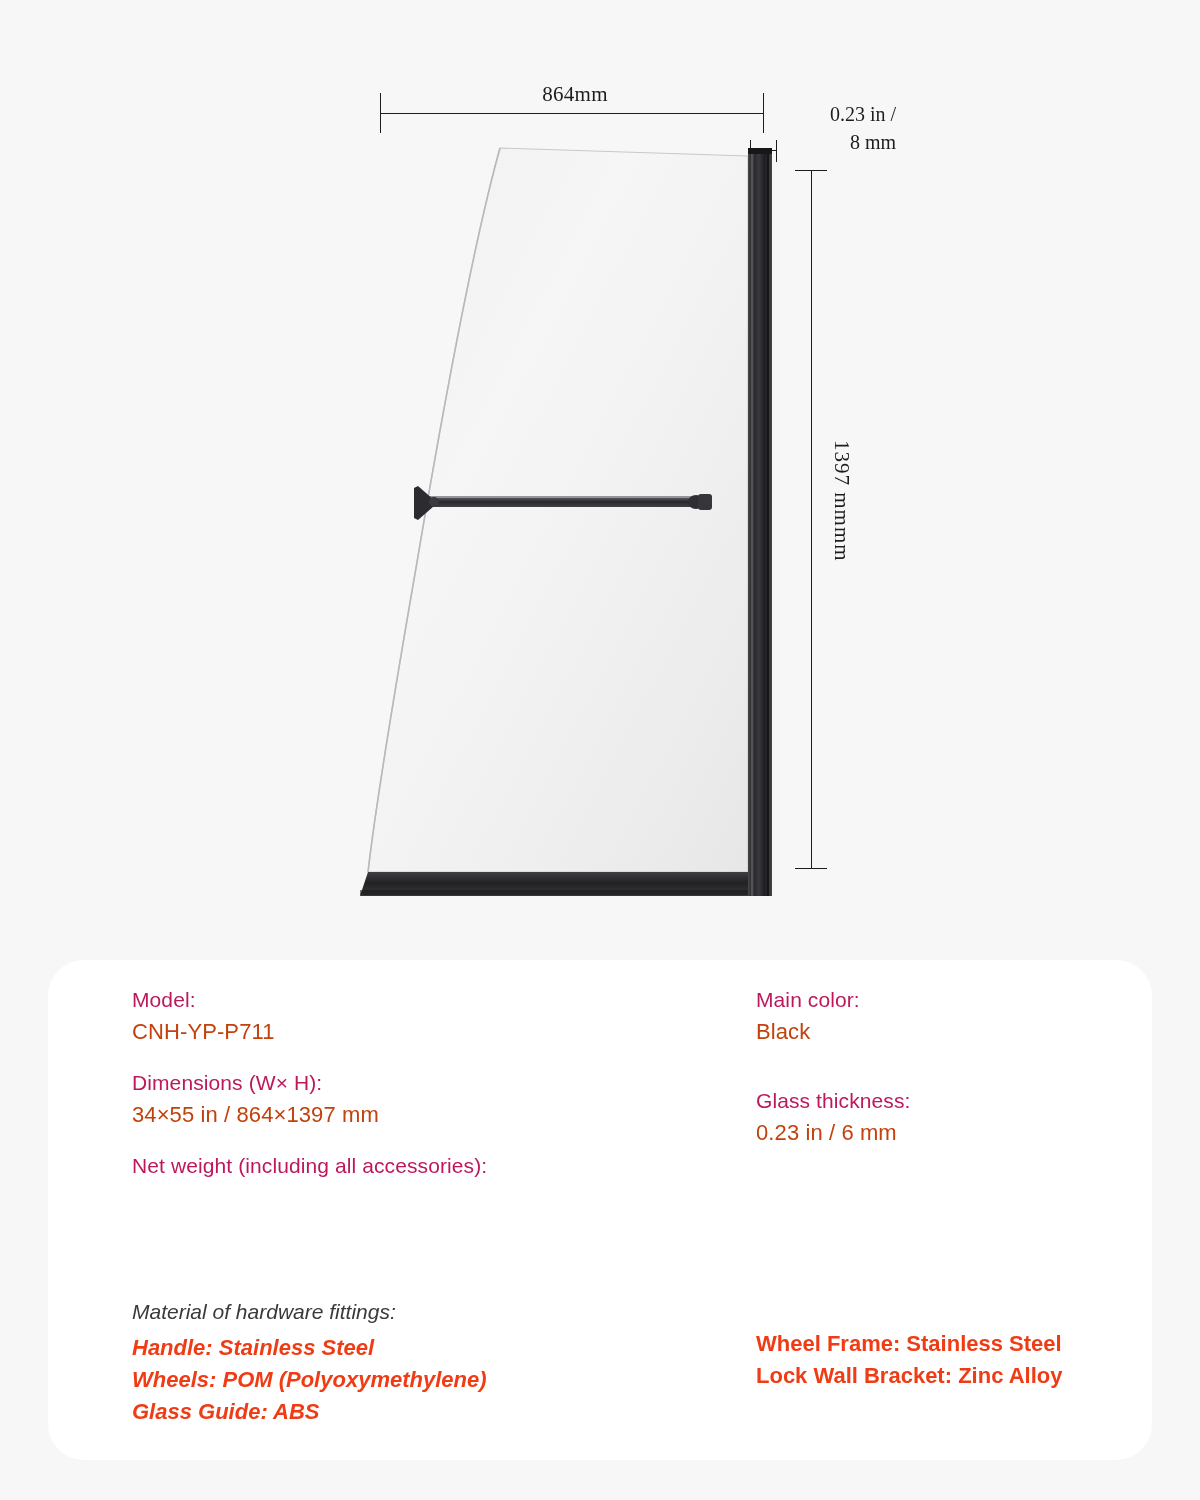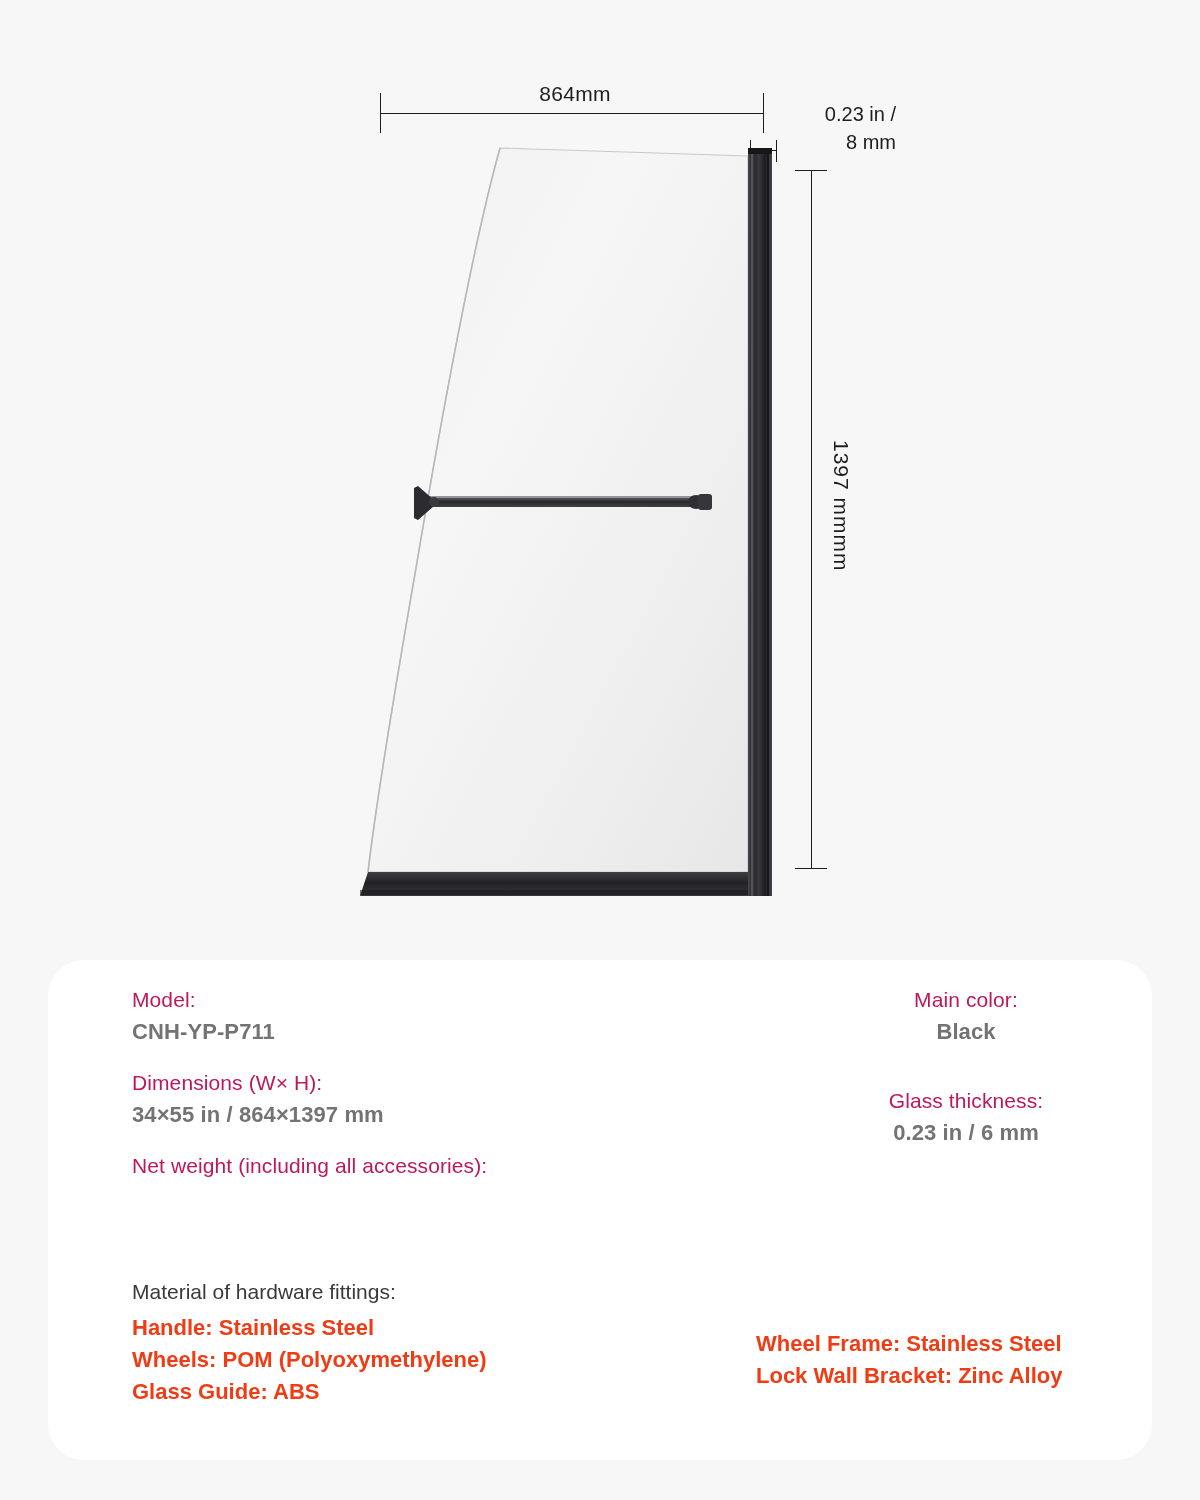--- a/index.html
+++ b/index.html
@@ -12,20 +12,21 @@
     position: relative;
     overflow: hidden;
   }
 
   
   #diagram {
     position: absolute;
     left: 0; top: 0;
     width: 1200px;
     height: 955px;
+    font-family: Liberation Serif, serif;
   }
 
   
   .dim-top-line {
     position: absolute;
     left: 380px;
     top: 113px;
     width: 383px;
     height: 1px;
     background: #1d1d1f;
@@ -104,33 +105,33 @@
     width: 1104px;
     height: 500px;
     background: #ffffff;
     border-radius: 36px;
   }
   .info-grid {
     position: relative;
     padding: 28px 40px 0 40px;
   }
   .col-left { position: absolute; left: 84px; top: 28px; width: 560px; }
-  .col-right { position: absolute; left: 708px; top: 28px; width: 420px; text-align: center; }
+  .col-right { position: absolute; left: 708px; top: 28px; width: 420px; }
 
   .field { margin-bottom: 26px; }
   .field-label {
     font-size: 21px;
     color: #be185d;
     margin-bottom: 7px;
     letter-spacing: .1px;
   }
   .field-value {
     font-size: 22px;
-    font-weight: bold;
-    color: #737373;
+    font-weight: normal;
+    color: #c2410c;
     letter-spacing: .1px;
   }
 
   
   .hw-label {
     font-size: 21px;
     color: #3a3a3c;
     margin-bottom: 8px;
   }
   .hw-list {
@@ -146,22 +147,23 @@
     width: 420px;
     text-align: left;
     font-size: 22px;
     font-weight: bold;
     color: #f03c14;
     line-height: 32px;
   }
   .hw-left-block {
     position: absolute;
     left: 84px;
-    top: 320px;
+    top: 340px;
     width: 600px;
+    font-style: italic;
   }
 </style>
 </head>
 <body>
 
 <div id="diagram">
 
   <div class="dim-top-line"></div>
   <div class="tick" style="left:380px; top:93px; height:40px;"></div>
   <div class="tick" style="left:763px; top:93px; height:40px;"></div>

